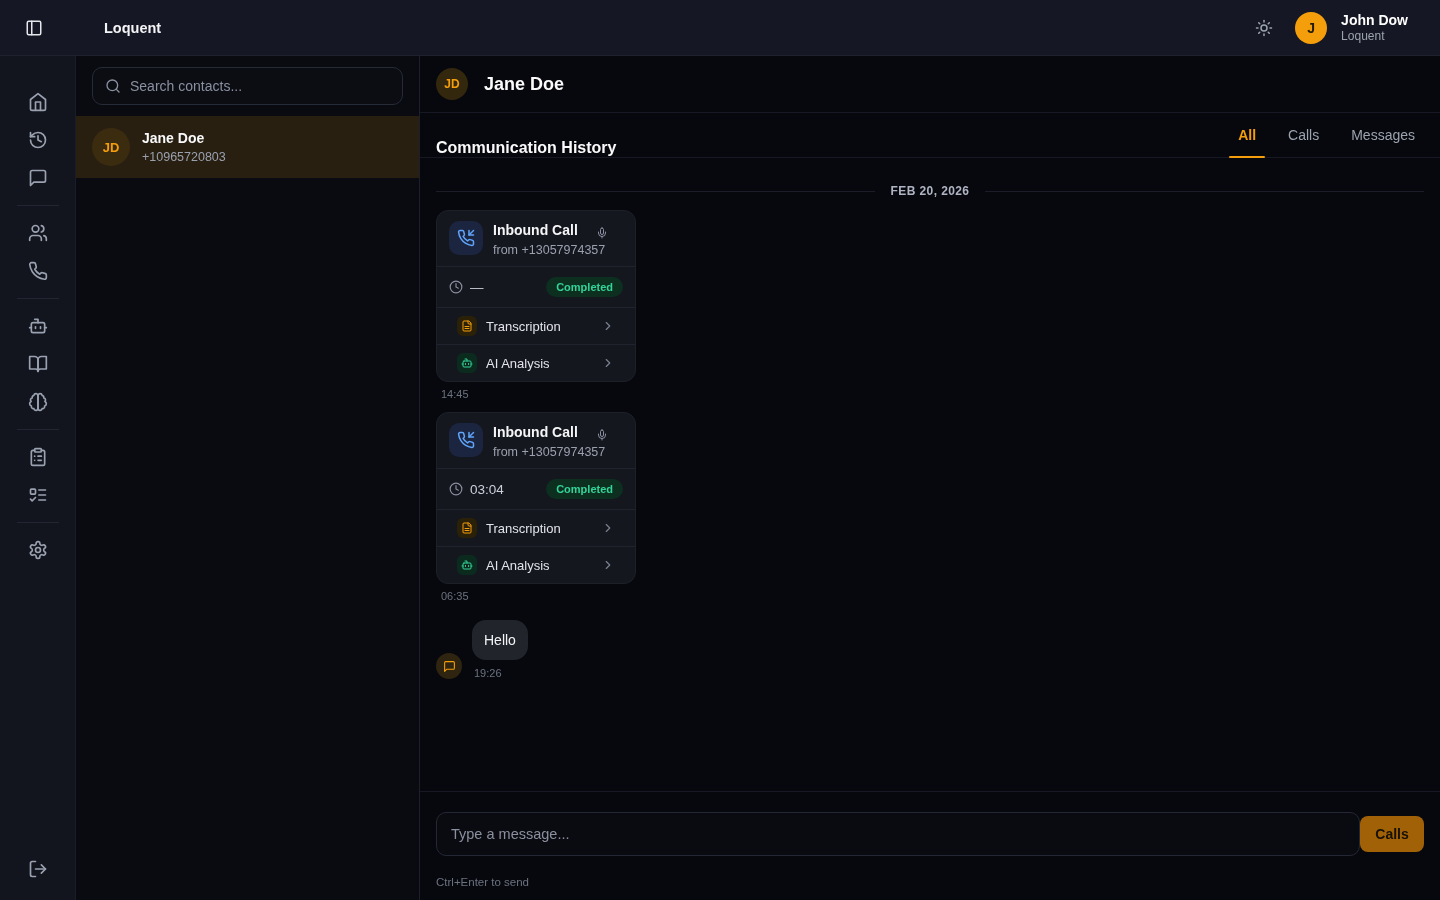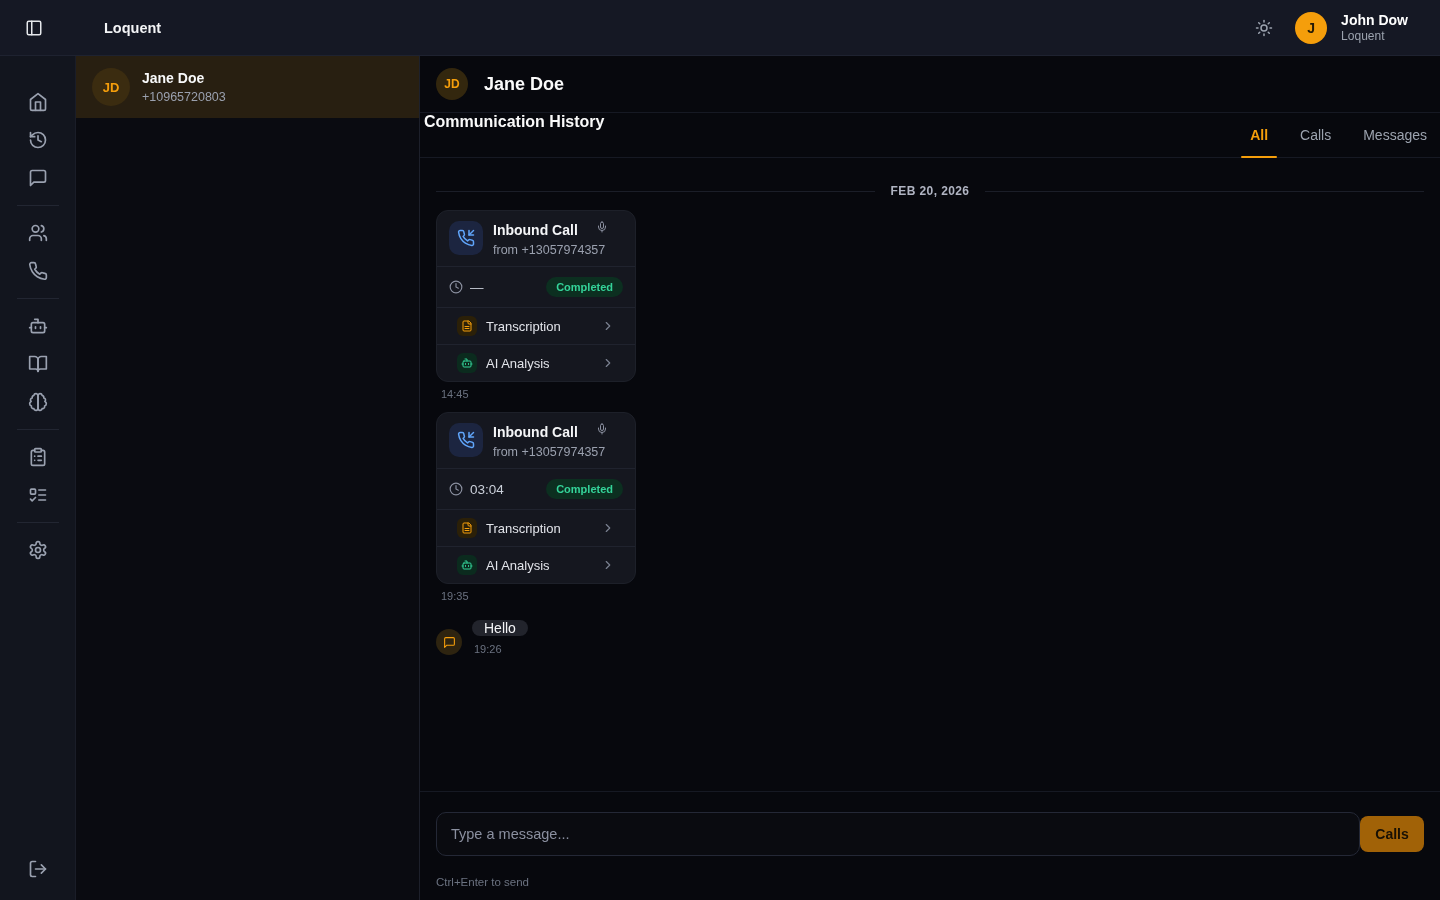--- a/index.html
+++ b/index.html
@@ -50,41 +50,41 @@
   .contact-phone { font-size:12.5px; color:#9aa0ae; line-height:16px; margin-top:2px; }
 
   
   .main { flex:1; min-width:0; display:flex; flex-direction:column; background:#07080d; }
   .main-header { flex:0 0 57px; display:flex; align-items:center; gap:16px; padding:0 16px;
     border-bottom:1px solid #161923; }
   .main-avatar { width:32px; height:32px; border-radius:50%; background:#33270e; color:#f59e0b;
     font-size:12px; font-weight:700; display:flex; align-items:center; justify-content:center; }
   .main-name { font-size:18px; font-weight:700; color:#fafafa; }
 
-  .history-bar { flex:0 0 44px; display:flex; align-items:flex-start; padding:0 4px;
+  .history-bar { flex:0 0 44px; display:flex; align-items:flex-end; padding:0 16px;
     border-bottom:1px solid #161923; }
   .history-title { font-size:16px; font-weight:700; color:#fafafa; }
   .tabs { margin-left:auto; display:flex; gap:14px; height:44px; align-items:center; }
   .tab { font-size:14px; color:#9ca3af; height:100%; display:flex; align-items:center;
     padding:0 9px; position:relative; cursor:pointer; }
   .tab.active { color:#f59e0b; font-weight:600; }
   .tab.active::after { content:""; position:absolute; left:0; right:0; bottom:-1px; height:2px;
     background:#f59e0b; border-radius:2px; }
 
   .timeline { flex:1; min-height:0; overflow:hidden; padding:12px 16px 0; }
   .date-divider { display:flex; align-items:center; gap:16px; margin:14px 0 10px; }
   .date-divider .line { flex:1; height:1px; background:#1b1e28; }
   .date-divider .label { font-size:12px; font-weight:600; color:#b0b4c2; letter-spacing:.4px; }
 
   .call-card { width:200px; background:#15171f; border:1px solid #1d2029; border-radius:12px;
     overflow:hidden; margin-top:12px; }
   .call-head { display:flex; gap:10px; padding:10px 12px 8px; }
   .call-icon { width:34px; height:34px; border-radius:10px; background:#1c2540; color:#60a5fa;
     display:flex; align-items:center; justify-content:center; flex:0 0 34px; }
-  .call-title-row { display:flex; align-items:flex-start; gap:18px; }
+  .call-title-row { display:flex; align-items:flex-end; gap:18px; }
   .call-title { font-size:14px; font-weight:700; color:#f5f6f8; line-height:18px; }
   .mic-icon { color:#8b90a0; display:flex; }
   .call-from { font-size:12.5px; color:#9aa0ae; line-height:16px; margin-top:3px; }
   .call-meta { display:flex; align-items:center; padding:10px 12px; border-top:1px solid #20232e; }
   .duration { display:flex; align-items:center; gap:7px; font-size:13.5px; color:#cbd0da; }
   .duration svg { color:#8b90a0; }
   .badge { margin-left:auto; background:#0c2f20; color:#34d399; font-size:11px; font-weight:700;
     padding:4px 10px; border-radius:999px; }
   .card-row { display:flex; align-items:center; gap:9px; padding:8px 20px; border-top:1px solid #20232e;
     cursor:pointer; }
@@ -93,21 +93,21 @@
   .row-icon.amber { background:#2b2008; color:#f59e0b; }
   .row-icon.green { background:#0b2b1e; color:#34d399; }
   .row-label { font-size:13px; color:#e2e4ea; }
   .chev { margin-left:auto; color:#7a8090; display:flex; }
   .item-time { font-size:11px; color:#6b7280; margin:6px 0 0 5px; }
 
   .message-group { display:flex; align-items:flex-end; gap:10px; margin-top:18px; }
   .msg-avatar { width:26px; height:26px; border-radius:50%; background:#2e2410; color:#f59e0b;
     display:flex; align-items:center; justify-content:center; flex:0 0 26px; }
   .msg-col { display:flex; flex-direction:column; }
-  .bubble { background:#22242c; border-radius:14px; padding:0 12px; font-size:14px;
+  .bubble { background:#22242c; border-radius:14px; padding:12px 12px; font-size:14px;
     color:#f3f4f6; width:fit-content; }
   .bubble-time { font-size:11px; color:#6b7280; margin-top:7px; margin-left:2px; }
 
   .composer { border-top:1px solid #161923; padding:20px 16px 12px; }
   .composer-row { display:flex; align-items:center; }
   .composer-input { flex:1; height:44px; background:#0a0b10; border:1px solid #242836;
     border-radius:10px; padding:0 14px; color:#e5e7eb; font-size:14.5px; outline:none;
     font-family:"Liberation Sans", sans-serif; }
   .composer-input::placeholder { color:#8b90a0; }
   .send-btn { width:64px; height:36px; background:#a16207; color:#171004; border:none;
@@ -269,20 +269,31 @@
             <svg viewBox="0 0 24 24" fill="none" stroke="currentColor" stroke-width="2" stroke-linecap="round" stroke-linejoin="round">
               <path d="M9 21H5a2 2 0 0 1-2-2V5a2 2 0 0 1 2-2h4"></path>
               <polyline points="16 17 21 12 16 7"></polyline>
               <line x1="21" x2="9" y1="12" y2="12"></line>
             </svg>
           </span>
       </div>
     </div>
 
     <div class="contacts">
+      <div class="search-wrap">
+        <div class="search-box">
+          <span style="display:flex">
+              <svg viewBox="0 0 24 24" fill="none" stroke="currentColor" stroke-width="2" stroke-linecap="round" stroke-linejoin="round">
+                <circle cx="11" cy="11" r="8"></circle>
+                <path d="m21 21-4.3-4.3"></path>
+              </svg>
+            </span>
+          <input class="search-input" placeholder="Search contacts..." style="">
+        </div>
+      </div>
       <div class="contact-item">
         <div class="contact-avatar">JD</div>
         <div>
           <div class="contact-name">Jane Doe</div>
           <div class="contact-phone">+10965720803</div>
         </div>
       </div>
     </div>
 
     <div class="main">
@@ -445,21 +456,21 @@
                 </svg>
             </div>
             <span class="row-label">AI Analysis</span>
             <span class="chev">
                 <svg width="14" height="14" viewBox="0 0 24 24" fill="none" stroke="currentColor" stroke-width="2" stroke-linecap="round" stroke-linejoin="round">
                   <path d="m9 18 6-6-6-6"></path>
                 </svg>
               </span>
           </div>
         </div>
-        <div class="item-time">19:35</div>
+        <div class="item-time">06:35</div>
 
         <div class="message-group">
           <div class="msg-avatar">
             <svg width="13" height="13" viewBox="0 0 24 24" fill="none" stroke="currentColor" stroke-width="2" stroke-linecap="round" stroke-linejoin="round">
                 <path d="M21 15a2 2 0 0 1-2 2H7l-4 4V5a2 2 0 0 1 2-2h14a2 2 0 0 1 2 2z"></path>
               </svg>
           </div>
           <div class="msg-col">
             <div class="bubble">Hello</div>
             <div class="bubble-time">19:26</div>

